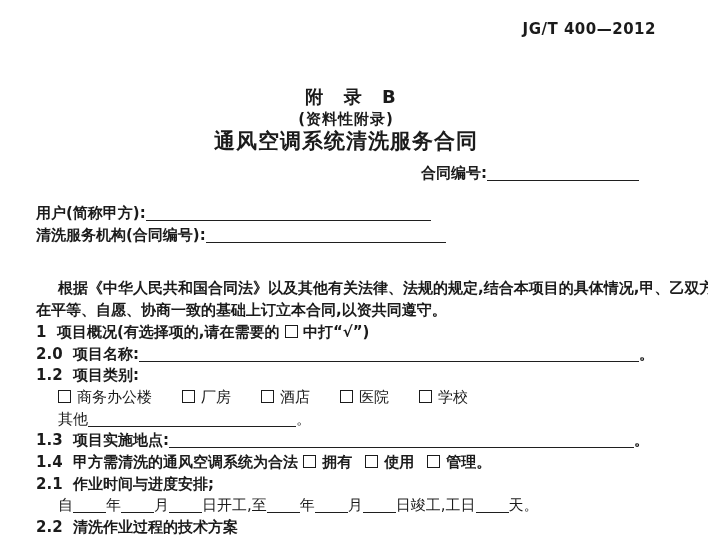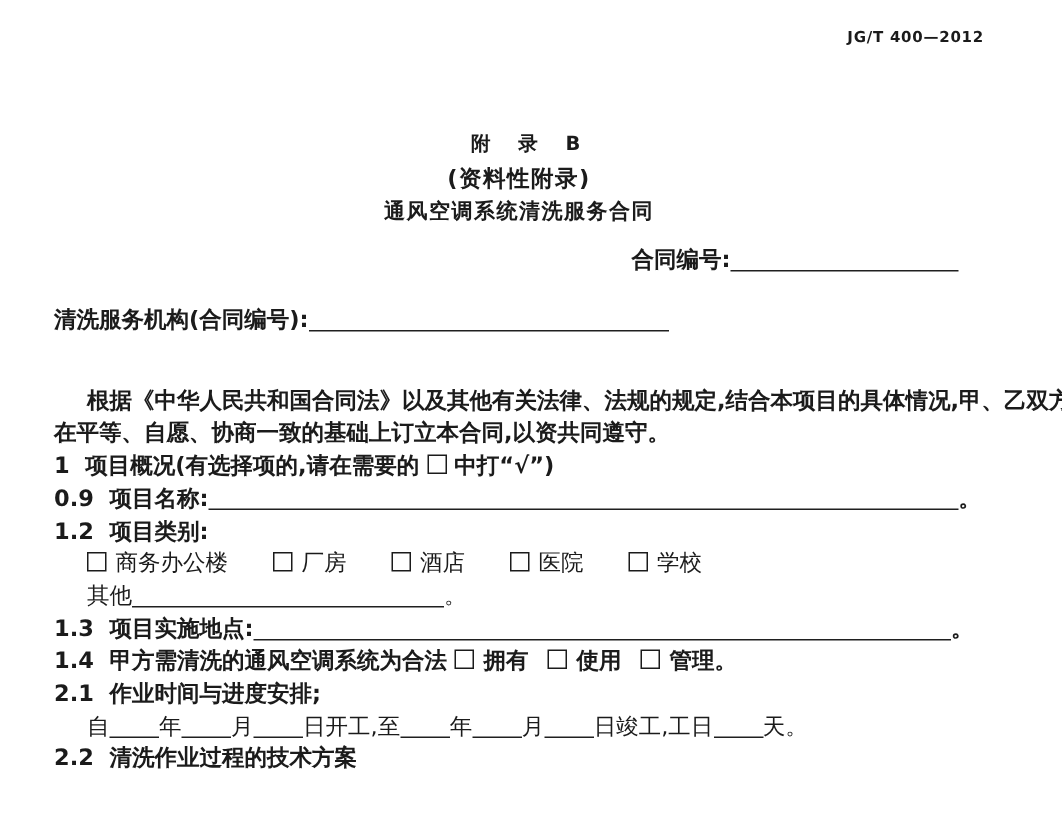--- a/index.html
+++ b/index.html
@@ -6,30 +6,30 @@
   .page{
     position:relative;
     width:708px;height:560px;
     background:#ffffff;
     color:#1b1b1b;
     font-family:"DejaVu Sans",sans-serif;
     overflow:hidden;
   }
   .doc-number{
     position:absolute;top:20px;right:52px;
-    font-size:10px;font-weight:bold;letter-spacing:.5px;
+    font-size:15px;font-weight:bold;letter-spacing:.5px;
     white-space:nowrap;
   }
   .title-block{
     position:absolute;top:86px;left:0;right:16px;
     text-align:center;font-weight:bold;
   }
-  .title-appendix{font-size:13px;letter-spacing:7px;line-height:22px;white-space:pre;padding-left:16px;}
+  .title-appendix{font-size:18px;letter-spacing:7px;line-height:22px;white-space:pre;padding-left:16px;}
   .title-subtitle{font-size:15px;line-height:22px;letter-spacing:1px;}
-  .title-name{font-size:14px;line-height:22px;letter-spacing:1px;}
+  .title-name{font-size:21px;line-height:22px;letter-spacing:1px;}
   .contract-no-line{
     position:absolute;top:164px;left:421px;
     font-size:15px;font-weight:bold;white-space:nowrap;text-align:right;
   }
   .body{
     position:absolute;top:203px;left:36px;right:26px;
     font-size:15px;
   }
   .line{line-height:21.7px;white-space:nowrap;}
   .line span{white-space:pre;}
@@ -59,25 +59,26 @@
     <div class="title-appendix">附 录 B</div>
     <div class="title-subtitle">(资料性附录)</div>
     <div class="title-name">通风空调系统清洗服务合同</div>
   </div>
 
   <div class="contract-no-line">
     <span>合同编号:</span><span class="blank" style="width: 152px;"></span>
   </div>
 
   <div class="body">
+      <div class="line b"><span>用户(简称甲方):</span><span class="blank" style="width: 285px;"></span></div>
       <div class="line b"><span>清洗服务机构(合同编号):</span><span class="blank" style="width: 240px;"></span></div>
       <div class="line b gap-top indent"><span>根据《中华人民共和国合同法》以及其他有关法律、法规的规定,结合本项目的具体情况,甲、乙双方</span></div>
       <div class="line b"><span>在平等、自愿、协商一致的基础上订立本合同,以资共同遵守。</span></div>
       <div class="line b"><span>1  项目概况(有选择项的,请在需要的 </span><span class="cb-item"><span class="checkbox"></span></span><span> 中打“√”)</span></div>
-      <div class="line b"><span>0.9  项目名称:</span><span class="blank" style="width: 500px;"></span><span>。</span></div>
+      <div class="line b"><span>2.0  项目名称:</span><span class="blank" style="width: 500px;"></span><span>。</span></div>
       <div class="line b"><span>1.2  项目类别:</span></div>
       <div class="line indent"><span class="cb-item" style="margin-right: 30px;"><span class="checkbox"></span><span class="cb-label">商务办公楼</span></span><span class="cb-item" style="margin-right: 30px;"><span class="checkbox"></span><span class="cb-label">厂房</span></span><span class="cb-item" style="margin-right: 30px;"><span class="checkbox"></span><span class="cb-label">酒店</span></span><span class="cb-item" style="margin-right: 30px;"><span class="checkbox"></span><span class="cb-label">医院</span></span><span class="cb-item"><span class="checkbox"></span><span class="cb-label">学校</span></span></div>
       <div class="line indent"><span>其他</span><span class="blank" style="width: 208px;"></span><span>。</span></div>
       <div class="line b"><span>1.3  项目实施地点:</span><span class="blank" style="width: 465px;"></span><span>。</span></div>
       <div class="line b"><span>1.4  甲方需清洗的通风空调系统为合法 </span><span class="cb-item" style="margin-right: 13px;"><span class="checkbox"></span><span class="cb-label">拥有</span></span><span class="cb-item" style="margin-right: 13px;"><span class="checkbox"></span><span class="cb-label">使用</span></span><span class="cb-item"><span class="checkbox"></span><span class="cb-label">管理</span></span><span>。</span></div>
       <div class="line b"><span>2.1  作业时间与进度安排;</span></div>
       <div class="line indent"><span>自</span><span class="blank" style="width: 33px;"></span><span>年</span><span class="blank" style="width: 33px;"></span><span>月</span><span class="blank" style="width: 33px;"></span><span>日开工,至</span><span class="blank" style="width: 33px;"></span><span>年</span><span class="blank" style="width: 33px;"></span><span>月</span><span class="blank" style="width: 33px;"></span><span>日竣工,工日</span><span class="blank" style="width: 33px;"></span><span>天。</span></div>
       <div class="line b"><span>2.2  清洗作业过程的技术方案</span></div>
     </div>
 </div>

